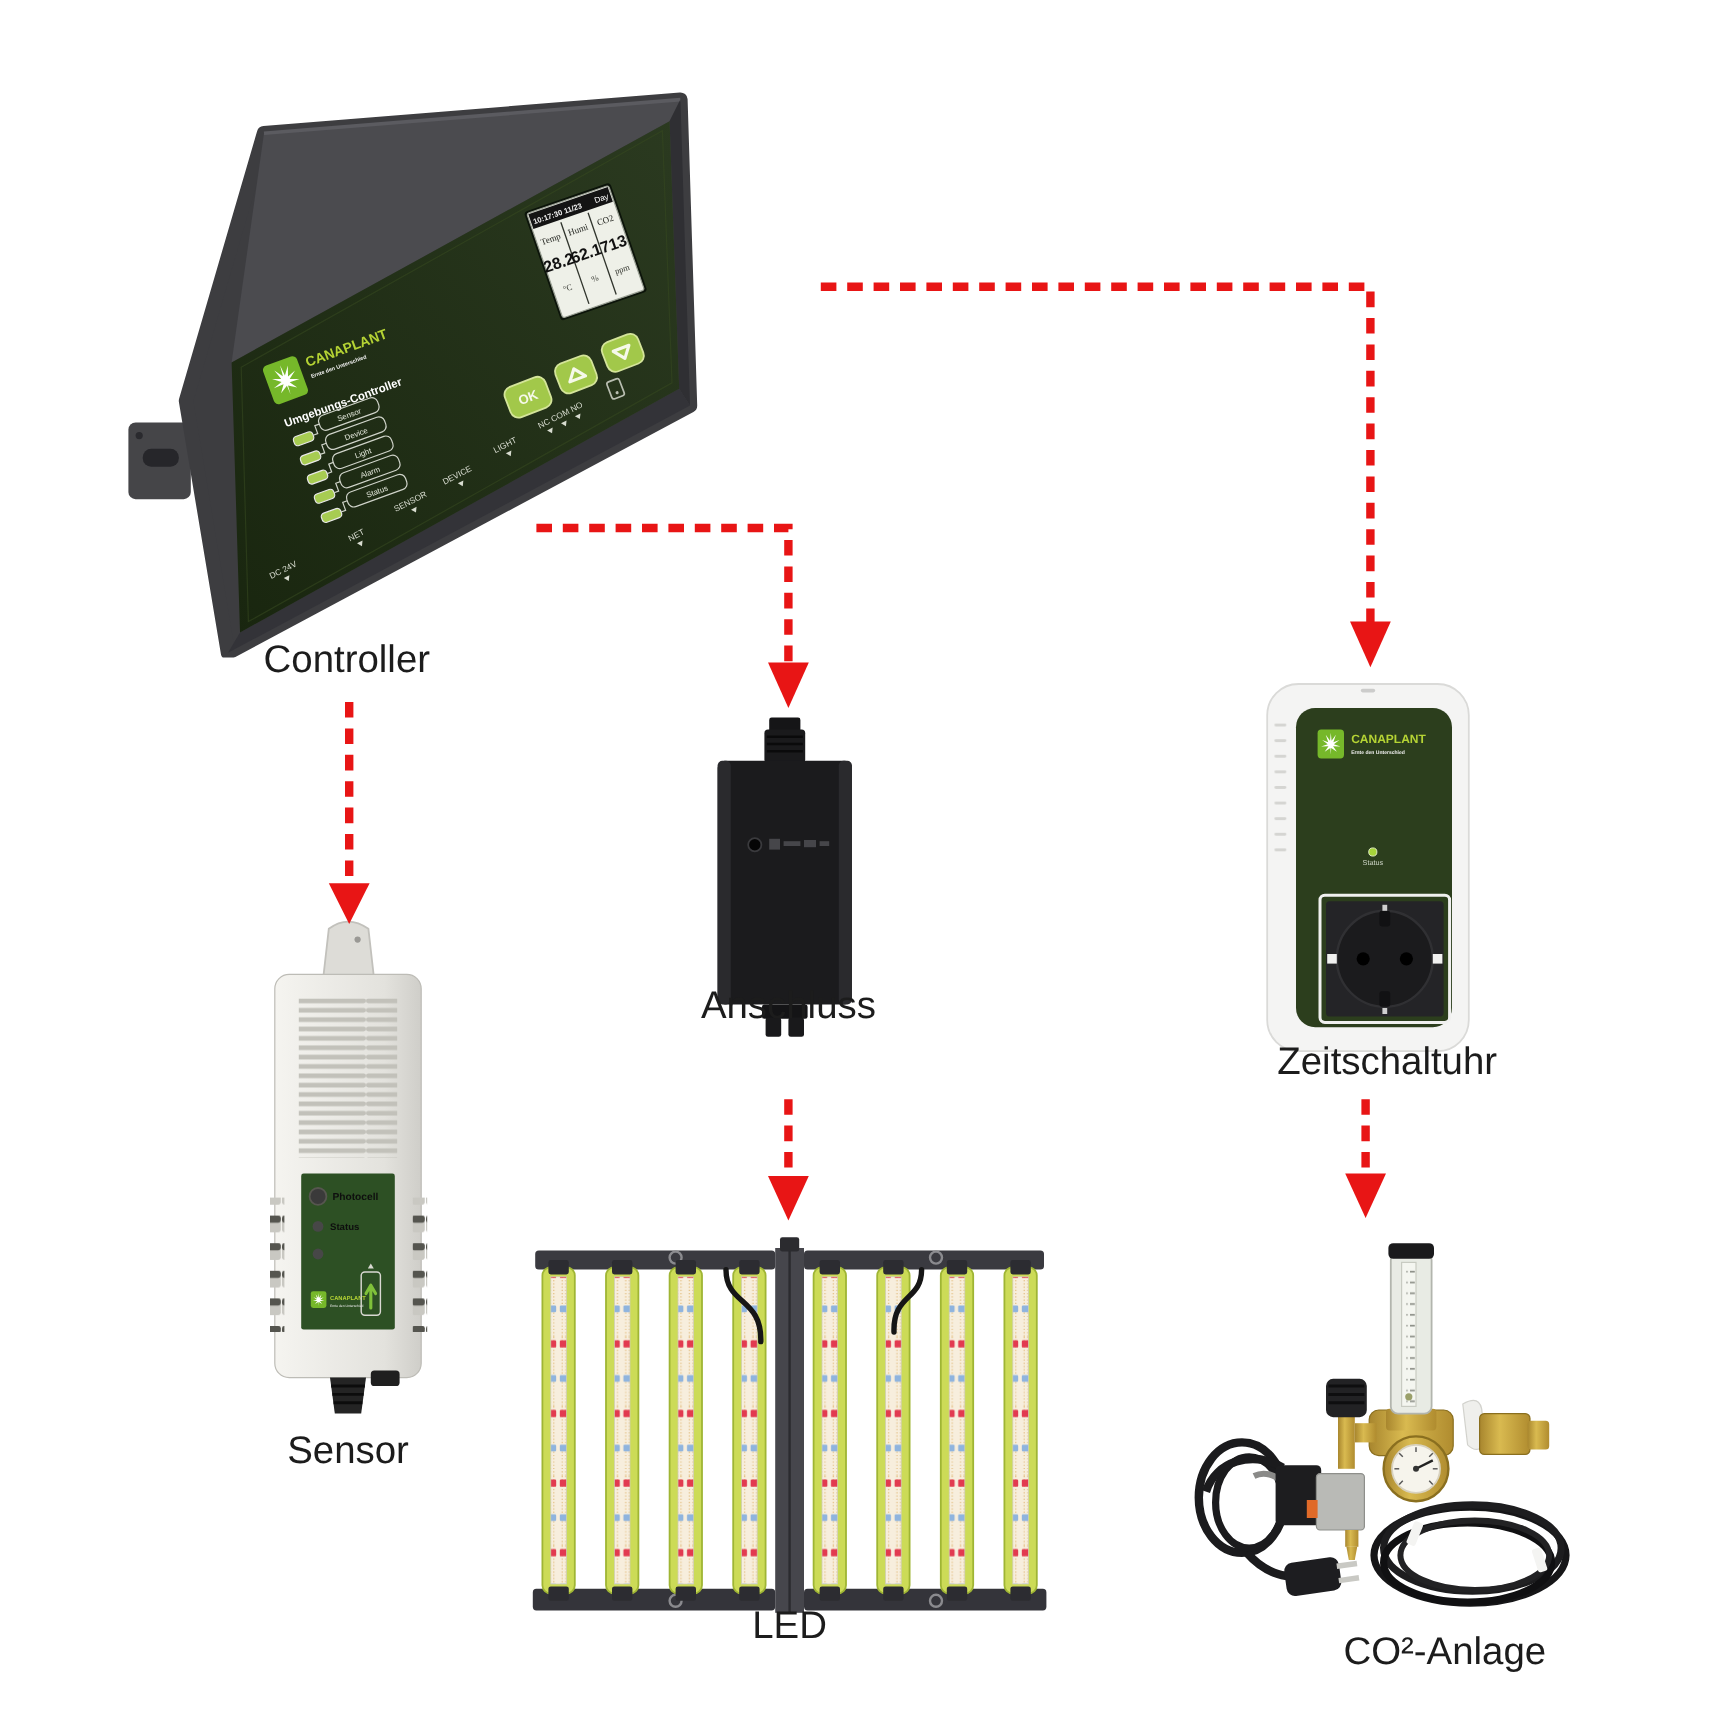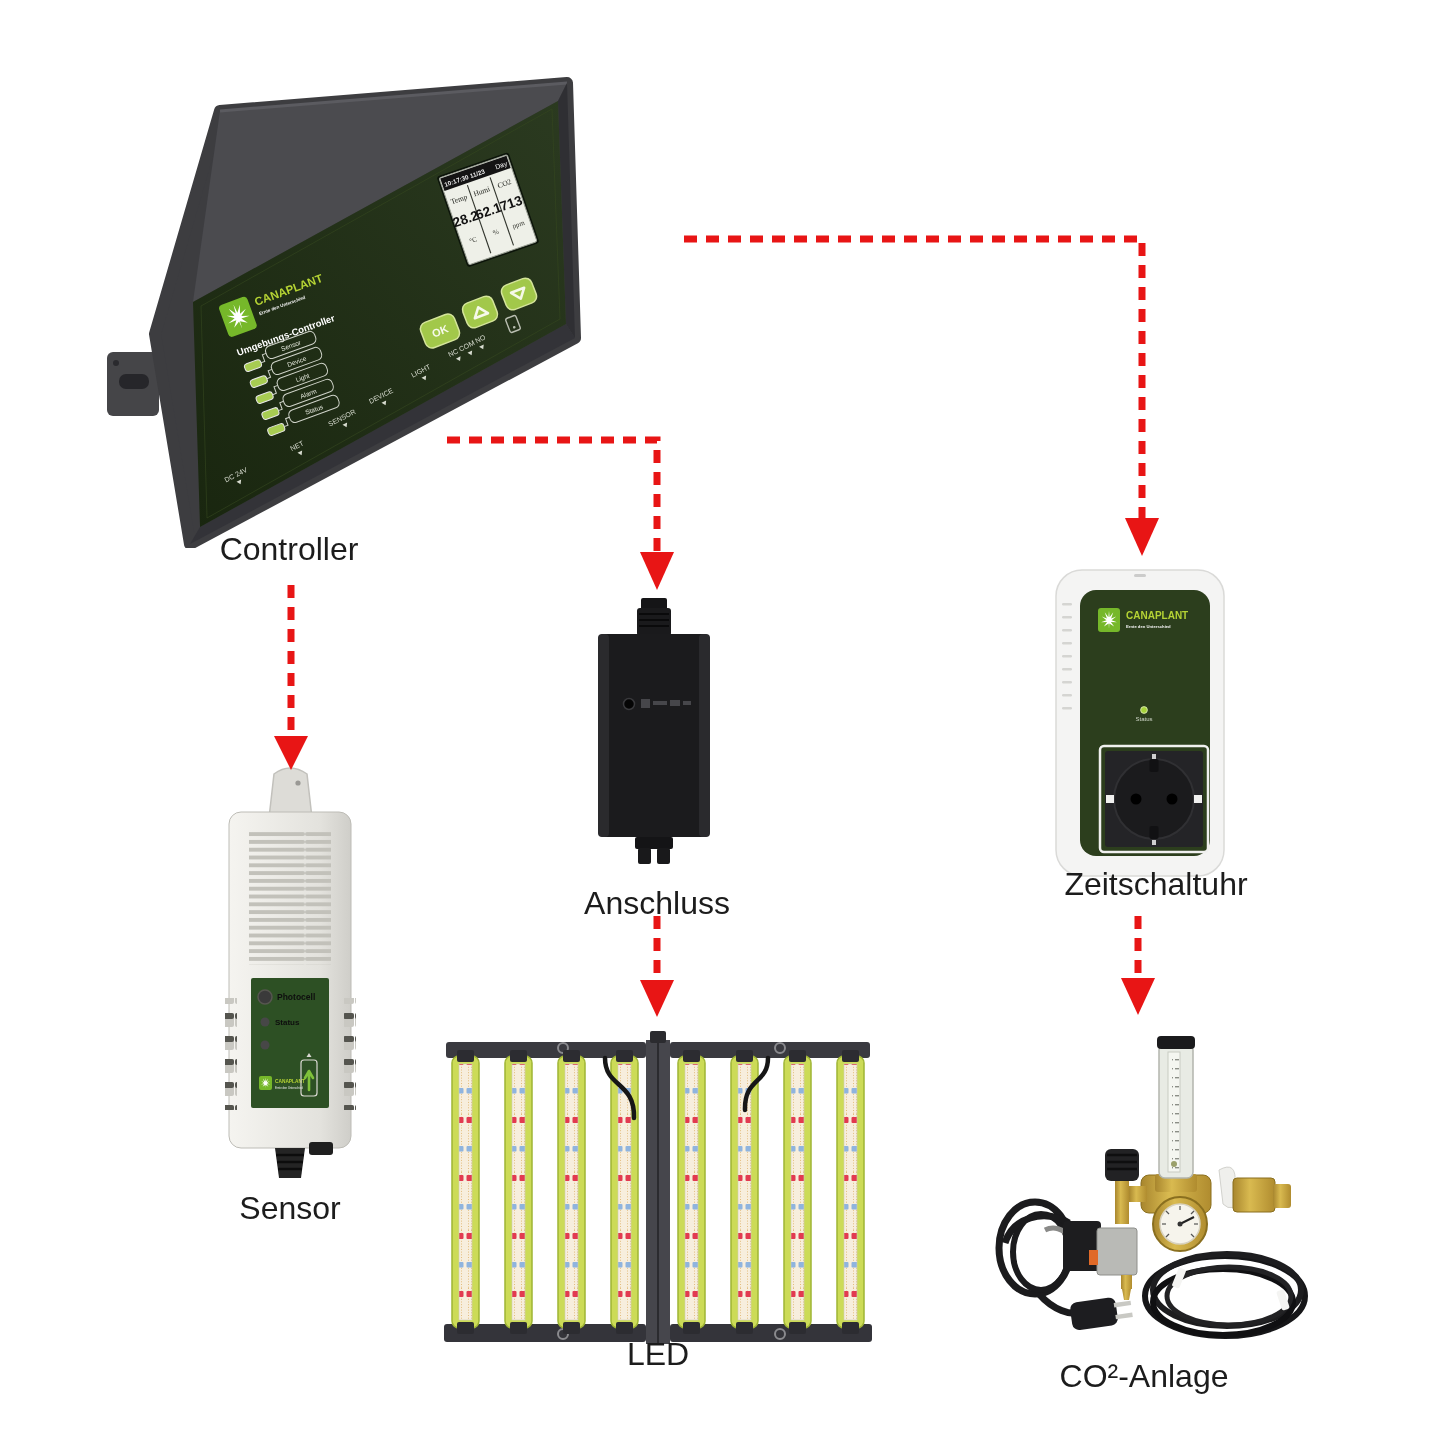--- a/index.html
+++ b/index.html
@@ -425,18 +425,18 @@
       <path class="arrowhead" d="M640 980 L674 980 L657 1017 Z"></path>
     </g>
     <g>
       <path class="arrowpath" d="M1138 916 V979"></path>
       <path class="arrowhead" d="M1121 978 L1155 978 L1138 1015 Z"></path>
     </g>
   </svg>
 
   <div class="lbl" style="left:289px;top:531px">Controller</div>
   <div class="lbl" style="left:290px;top:1190px">Sensor</div>
-  <div class="lbl" style="left:657px;top:885px">Anschluss</div>
+  <div class="lbl" style="left:657px;top:819px">Anschluss</div>
   <div class="lbl" style="left:1156px;top:866px">Zeitschaltuhr</div>
   <div class="lbl" style="left:658px;top:1336px">LED</div>
-  <div class="lbl" style="left:1144px;top:1358px">CO²-Anlage</div>
+  <div class="lbl" style="left:1204px;top:1358px">CO²-Anlage</div>
 
 </div>
 
 </body></html>

